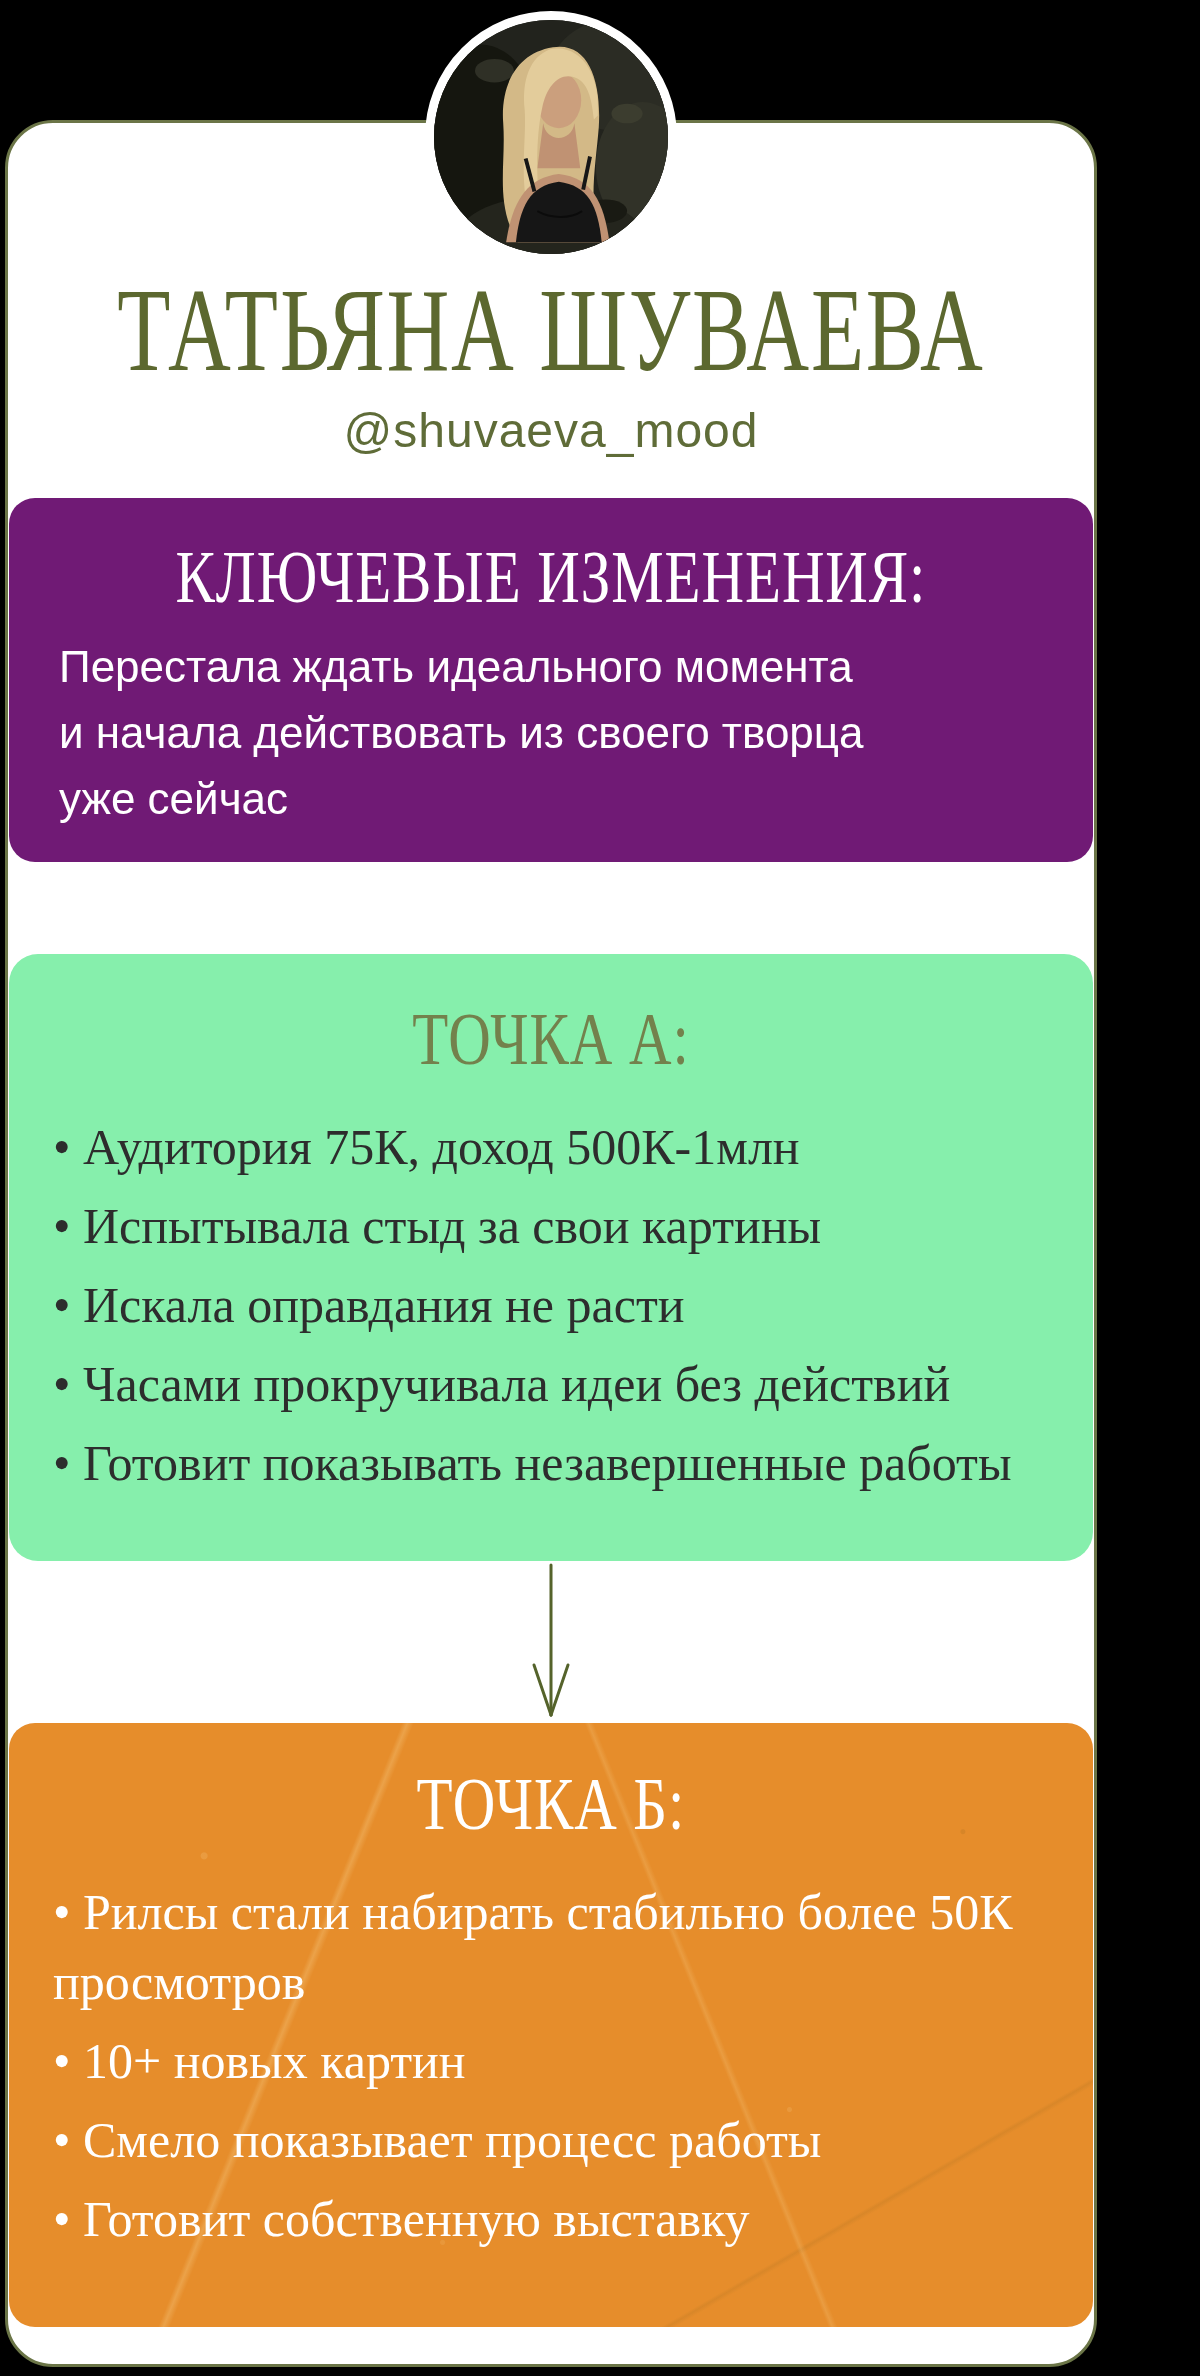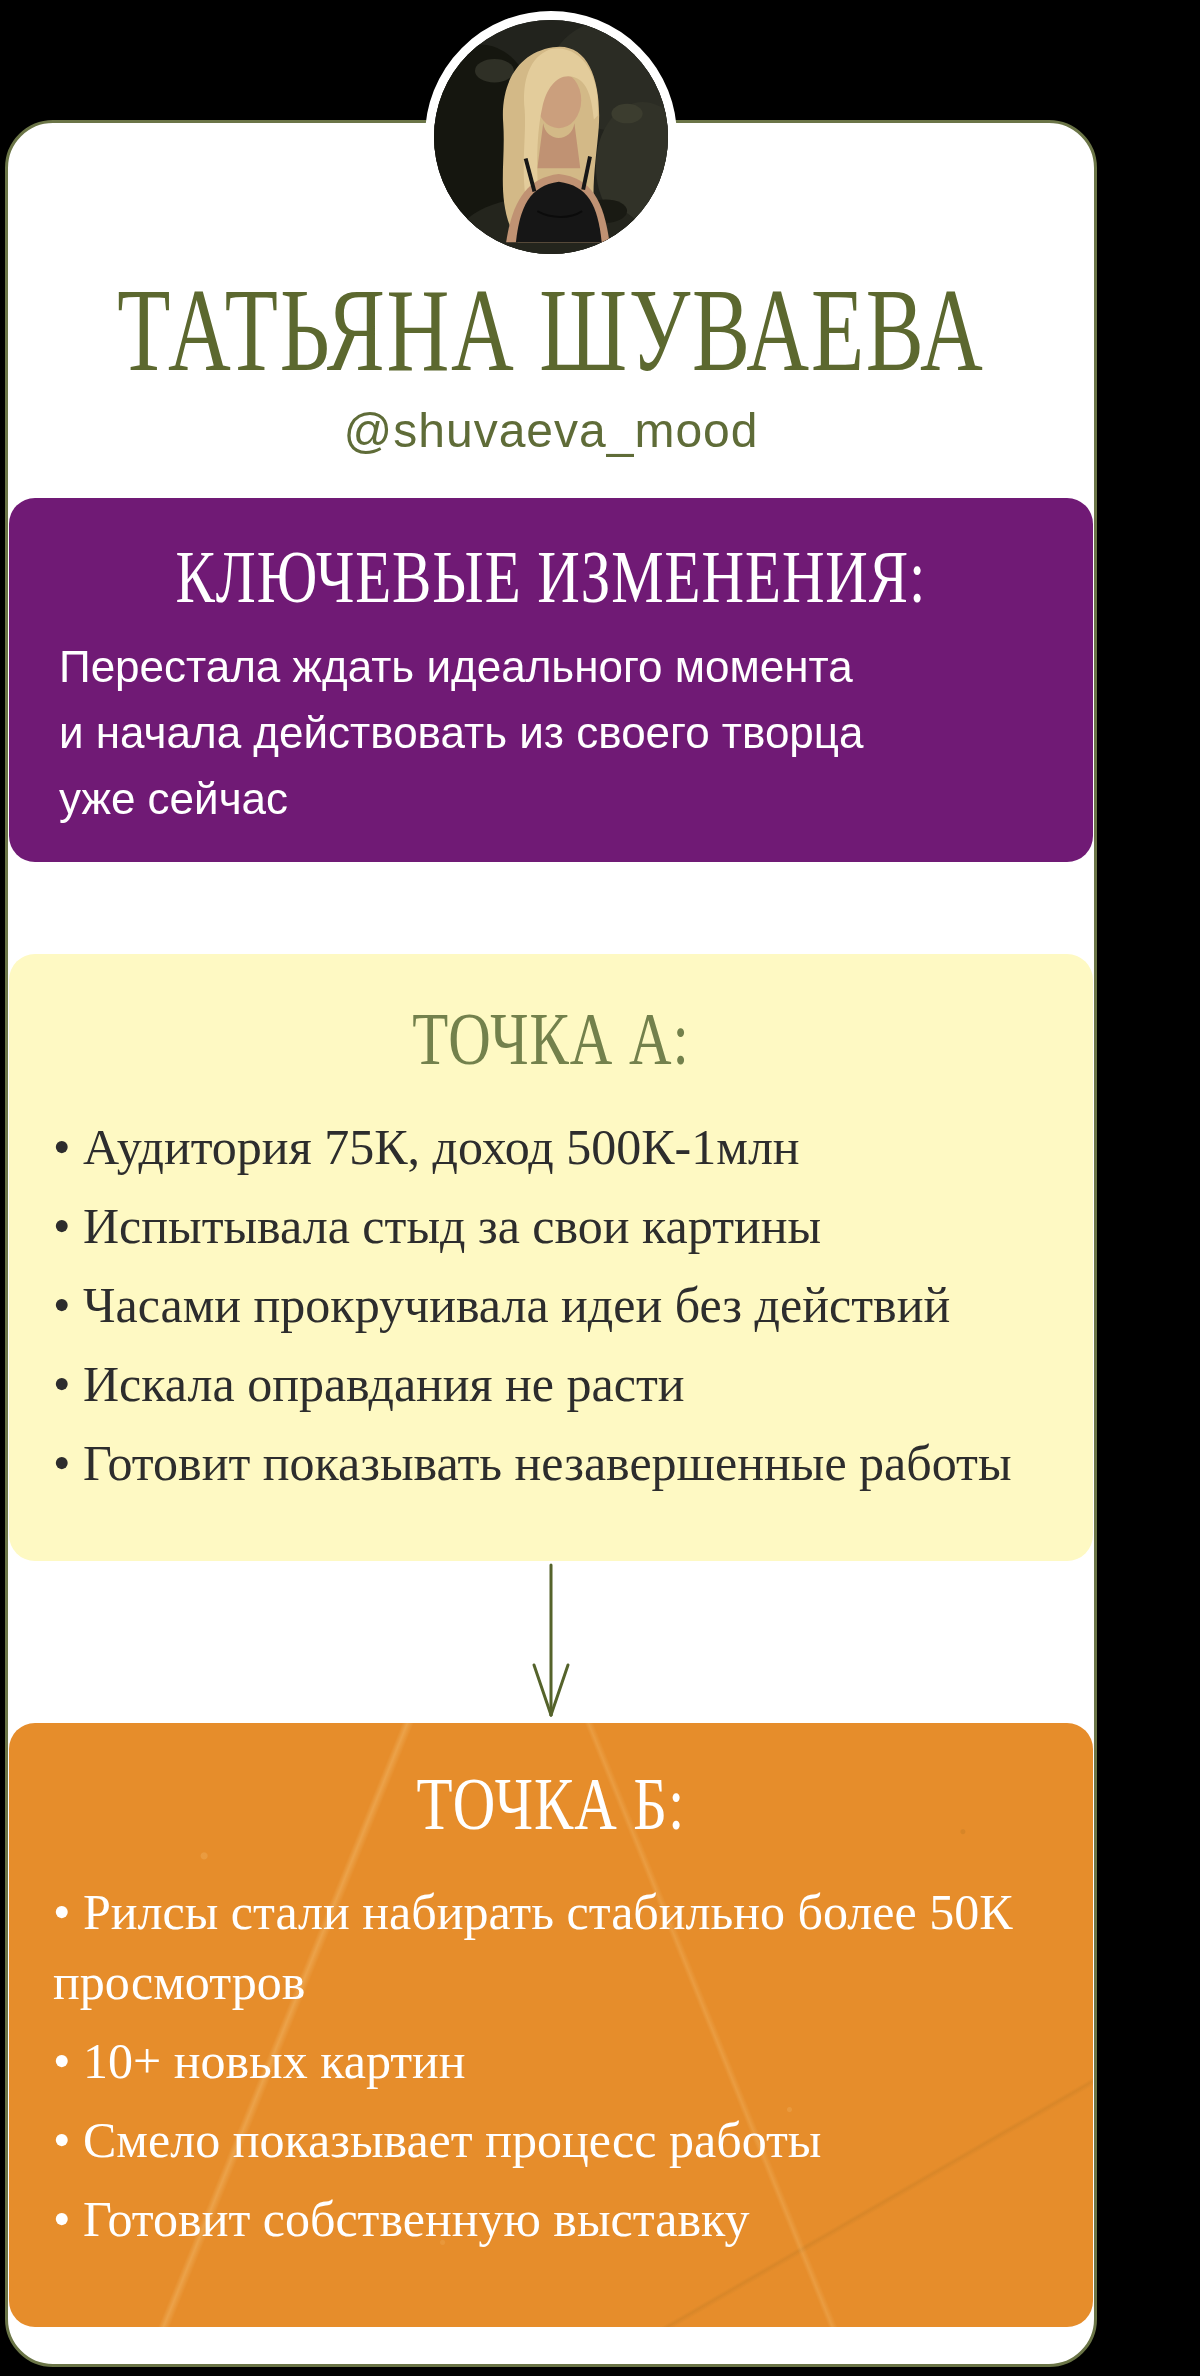--- a/index.html
+++ b/index.html
@@ -43,22 +43,23 @@
     margin-top:40px; min-height:364px; background:#701a75;
     padding:48px 50px 20px; color:#ffffff;
   }
   .box-green h2 { color:#ffffff; }
   .green-body { margin-top:26px; }
   .green-body > div {
     font-size:44px; line-height:1.5; color:#ffffff;
   }
 
   .box-gray {
-    margin-top:92px; min-height:607px; background:#fef9c3;
+    margin-top:92px; min-height:607px; background:#86efac;
     padding:54px 44px 30px;
+    border-radius:29px;
   }
   .box-gray h2 { color:#73814c; }
 
   .bullets { margin-top:42px; font-size:50px; line-height:1.4; }
   .bullets > div { margin-bottom:9px;font-family:Liberation Serif, serif; }
   .bullets > div::before { content:"•\00a0 "; }
   .bullets-dark { color:#2d2d2d; }
   .bullets-white { color:#ffffff; }
 
   .arrow-wrap { height:160px; text-align:center; margin-top:2px; }
@@ -119,22 +120,22 @@
         <div>и начала действовать из своего творца</div>
         <div>уже сейчас</div>
       </div>
   </section>
 
   <section class="box box-gray">
     <h2 class="serif-display">ТОЧКА А:</h2>
     <div class="bullets bullets-dark">
         <div>Аудитория 75К, доход 500К-1млн</div>
         <div>Испытывала стыд за свои картины</div>
+        <div>Искала оправдания не расти</div>
         <div>Часами прокручивала идеи без действий</div>
-        <div>Искала оправдания не расти</div>
         <div>Готовит показывать незавершенные работы</div>
       </div>
   </section>
 
   <div class="arrow-wrap">
     <svg width="64" height="158" viewBox="0 0 64 158" xmlns="http://www.w3.org/2000/svg">
       <path d="M32 2 L32 152" stroke="#55632b" stroke-width="3" fill="none" stroke-linecap="round"></path>
       <path d="M15 102 L32 152" stroke="#55632b" stroke-width="3" fill="none" stroke-linecap="round"></path>
       <path d="M49 102 L32 152" stroke="#55632b" stroke-width="3" fill="none" stroke-linecap="round"></path>
     </svg>

